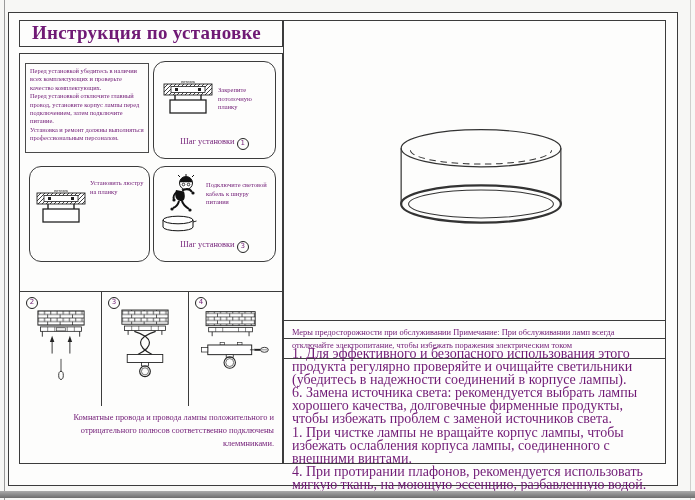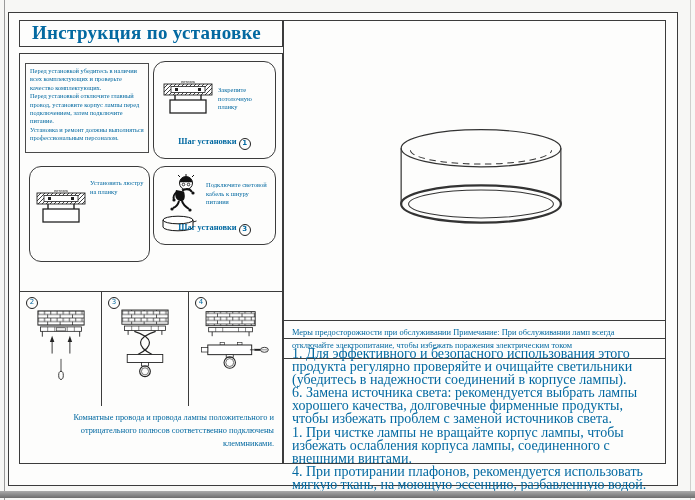--- a/index.html
+++ b/index.html
@@ -1,39 +1,39 @@
 <!DOCTYPE html>
 <html><head>
 <meta charset="utf-8">
 <style>
   html,body{margin:0;padding:0;}
   .page{position:relative;width:695px;height:500px;background:#f7f7f5;overflow:hidden;
-        font-family:"Liberation Serif","DejaVu Serif",serif;color:#0369a1;}
+        font-family:"Liberation Serif","DejaVu Serif",serif;color:#701a75;}
   .scan-left{position:absolute;left:4px;top:0;width:1px;height:500px;background:#9a9a9a;}
   .scan-right{position:absolute;left:690px;top:0;width:1px;height:500px;background:#cfcfcd;}
   .scan-bottom{position:absolute;left:0;top:491px;width:695px;height:7px;
                background:linear-gradient(to bottom,#ababab,#6e6e6e);}
   .outer{position:absolute;left:8px;top:12px;width:668px;height:472px;
          border:1.5px solid #3c3c3c;background:#fdfdfc;}
 
   .title-box{position:absolute;left:10px;top:7px;width:264px;height:27px;
              border:1.2px solid #3c3c3c;box-sizing:border-box;}
   .title{font-size:19px;font-weight:600;letter-spacing:.3px;line-height:24px;padding-left:12px;}
 
   .left-main{position:absolute;left:10px;top:40px;width:264px;height:411px;
              border:1.2px solid #3c3c3c;box-sizing:border-box;}
   .intro-box{position:absolute;left:5px;top:9px;width:124px;height:90px;
              border:1px solid #4a4a4a;box-sizing:border-box;padding:3px 4px;}
   .intro-box p{margin:0;font-size:6.4px;line-height:8.4px;}
   .step-box{position:absolute;border:1.2px solid #3c3c3c;border-radius:12px;box-sizing:border-box;background:#fdfdfc;}
   .sb1{left:133px;top:7px;width:123px;height:98px;}
   .sb2{left:9px;top:112px;width:121px;height:96px;}
-  .sb3{left:133px;top:112px;width:123px;height:79px;}
+  .sb3{left:133px;top:112px;width:123px;height:96px;}
   .step-caption{position:absolute;font-size:6.5px;line-height:8.6px;}
-  .step-label{position:absolute;bottom:8px;left:0;width:100%;text-align:center;font-size:8.4px;font-weight:bold;}
+  .step-label{position:absolute;bottom:8px;left:0;width:100%;text-align:center;font-size:8.4px;}
   .circ{display:inline-block;width:10px;height:10px;border:1px solid #222;border-radius:50%;
         font-size:7px;line-height:9.5px;text-align:center;vertical-align:-1.5px;
         font-family:"DejaVu Sans",sans-serif;}
   .icon-svg{position:absolute;}
 
   .diag-section{position:absolute;left:0;top:237px;width:261.6px;height:114px;
                 border-top:1.2px solid #3c3c3c;display:flex;}
   .diag-panel{position:relative;height:114px;box-sizing:border-box;}
   .dp1{width:82px;border-right:1.2px solid #3c3c3c;}
   .dp2{width:87px;border-right:1.2px solid #3c3c3c;}

